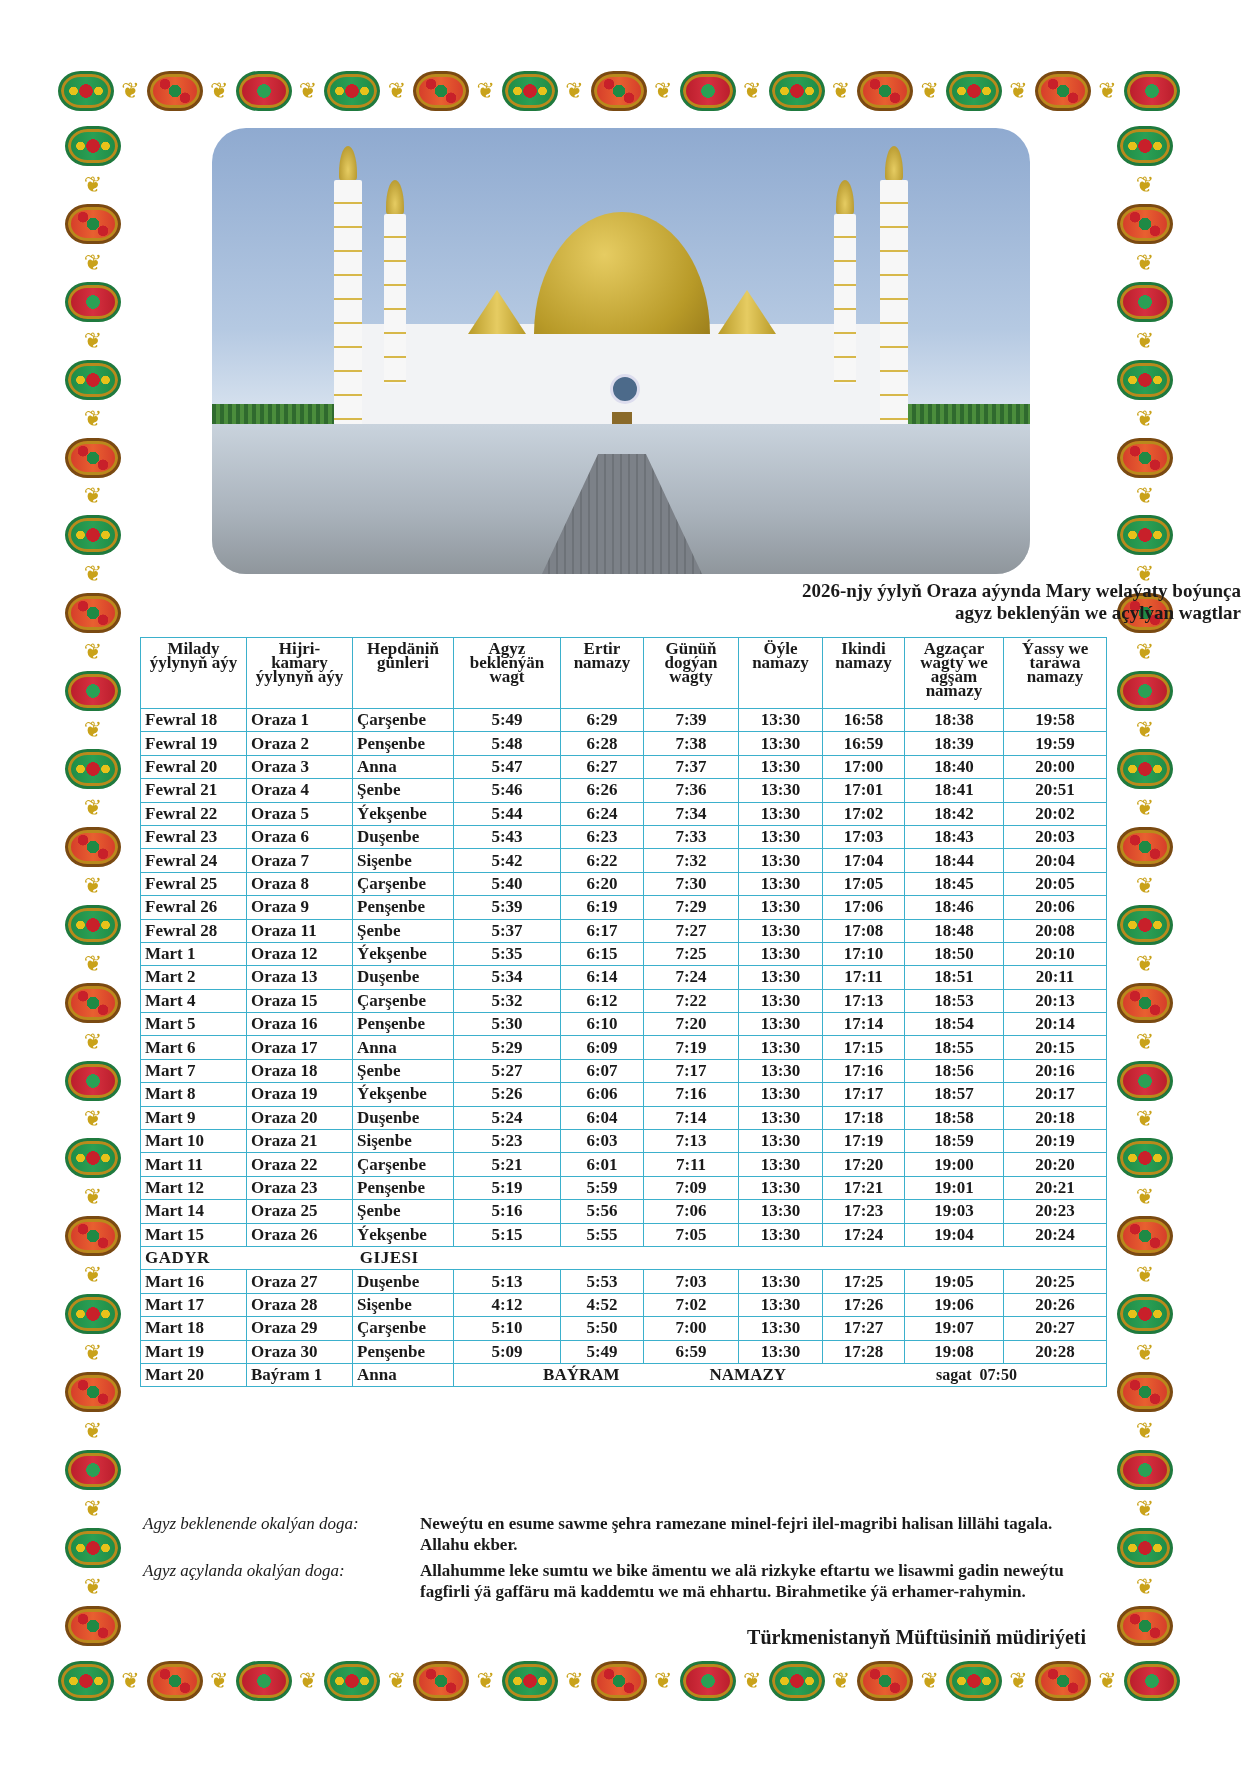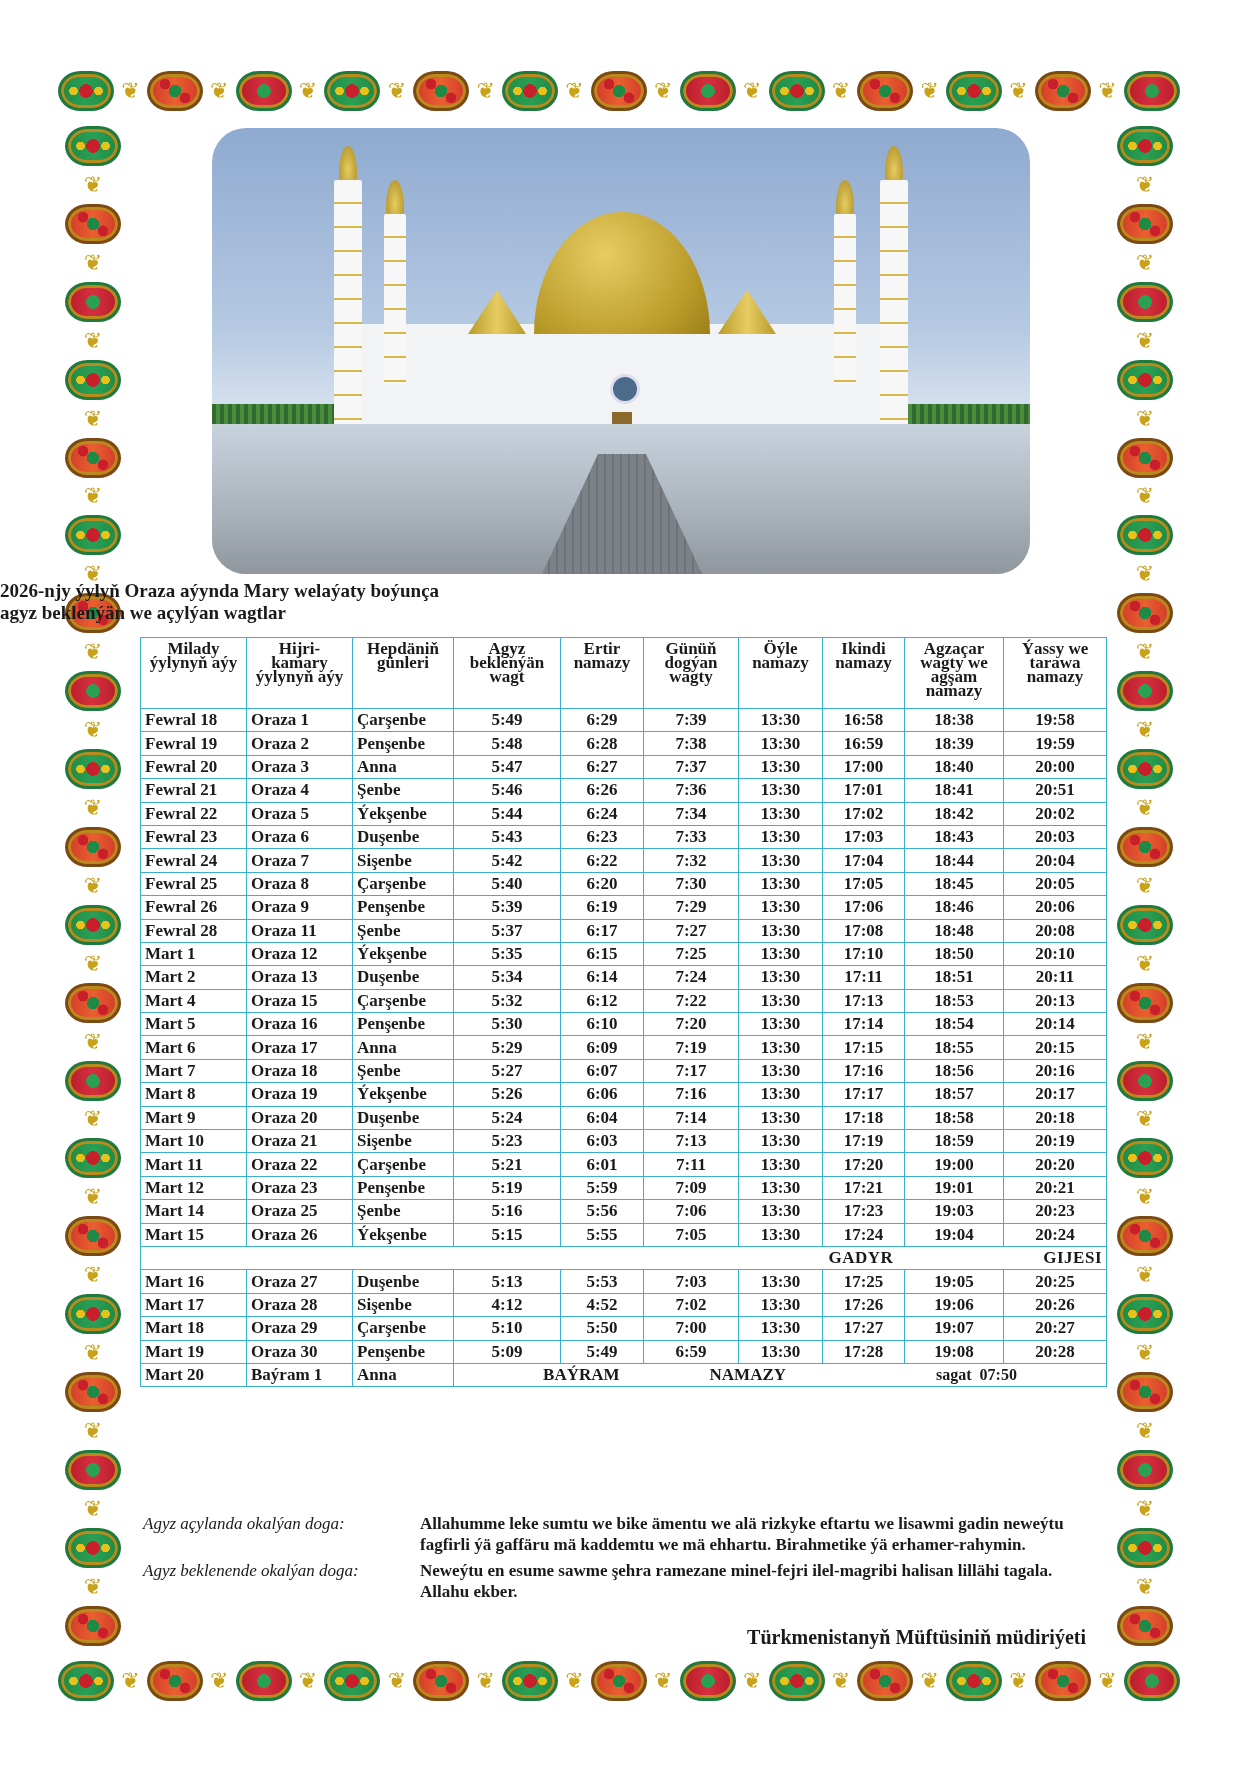--- a/index.html
+++ b/index.html
@@ -49,29 +49,29 @@
            background:radial-gradient(circle at 40% 35%,#e6cc62,#b89a28 70%,#9c7f1c); }
   .photo .mdome { position:absolute; bottom:240px; width:58px; height:44px; background:linear-gradient(90deg,#b89a28,#e6cc62,#b89a28);
            clip-path:polygon(50% 0,100% 100%,0 100%); }
   .photo .minaret { position:absolute; background:repeating-linear-gradient(180deg,#f7f7f7 0 22px,#d7b84a 22px 24px); border-radius:2px; }
   .photo .minaret::before { content:""; position:absolute; left:50%; top:-34px; width:18px; height:34px; transform:translateX(-50%);
            background:radial-gradient(ellipse at 50% 70%,#e6cc62,#a8891f); border-radius:50% 50% 10% 10%/80% 80% 10% 10%; }
   .photo .door { position:absolute; left:400px; bottom:132px; width:20px; height:30px; background:#8a6a2a; }
   .photo .rose { position:absolute; left:398px; bottom:170px; width:24px; height:24px; border-radius:50%; background:#4c6a8a; border:3px solid #dde; }
 
   
-  .title { position:absolute; left:0; width:1241px; top:580px; text-align:left; font-weight:bold; font-size:19px; line-height:22px; }
+  .title { position:absolute; left:0; width:1241px; top:580px; text-align:right; font-weight:bold; font-size:19px; line-height:22px; }
 
   
   table.times { position:absolute; left:140px; top:637px; width:966px; border-collapse:collapse; table-layout:fixed; }
   table.times td, table.times th { border:1.5px solid #3bb0cc; padding:0 4px; font-weight:bold; }
   table.times th { font-size:17px; line-height:14px; vertical-align:top; padding-top:4px; height:66px; text-align:center; }
   table.times td { font-size:17px; height:22.4px; line-height:22px; white-space:nowrap; overflow:hidden; }
   td.l { text-align:left; } td.c { text-align:center; }
-  tr.special td { text-align:right; letter-spacing:0.5px; }
+  tr.special td { text-align:left; letter-spacing:0.5px; }
   .gap { display:inline-block; width:90px; }
   .gap2 { display:inline-block; width:150px; }
 
   
   .prayers { position:absolute; left:143px; top:1513px; width:960px; font-size:17px; line-height:21px; }
   .prow { display:flex; margin-bottom:5px; }
   .plabel { width:277px; font-style:italic; flex:0 0 auto; }
   .ptext { font-weight:bold; flex:1 1 auto; }
   .signature { position:absolute; top:1626px; right:155px; font-weight:bold; font-size:20px; }
 </style>
@@ -608,21 +608,21 @@
       <td class="l">Anna</td>
       <td colspan="7" class="c">
         <span>BAÝRAM</span><span class="gap"></span><span>NAMAZY</span><span class="gap2"></span><span style="white-space:pre;font-size:16px">sagat  07:50</span>
       </td>
     </tr>
   </tbody>
 </table>
 
 <div class="prayers">
   <div class="prow">
+    <div class="plabel">Agyz beklenende okalýan doga:</div>
+    <div class="ptext">Neweýtu en esume sawme şehra ramezane minel-fejri ilel-magribi halisan lillähi tagala. Allahu ekber.</div>
+  </div>
+  <div class="prow">
     <div class="plabel">Agyz açylanda okalýan doga:</div>
     <div class="ptext">Allahumme leke sumtu we bike ämentu we alä rizkyke eftartu we lisawmi gadin neweýtu fagfirli ýä gaffäru mä kaddemtu we mä ehhartu. Birahmetike ýä erhamer-rahymin.</div>
   </div>
-  <div class="prow">
-    <div class="plabel">Agyz beklenende okalýan doga:</div>
-    <div class="ptext">Neweýtu en esume sawme şehra ramezane minel-fejri ilel-magribi halisan lillähi tagala. Allahu ekber.</div>
-  </div>
 </div>
 <div class="signature">Türkmenistanyň Müftüsiniň müdiriýeti</div>
 
 </body></html>

